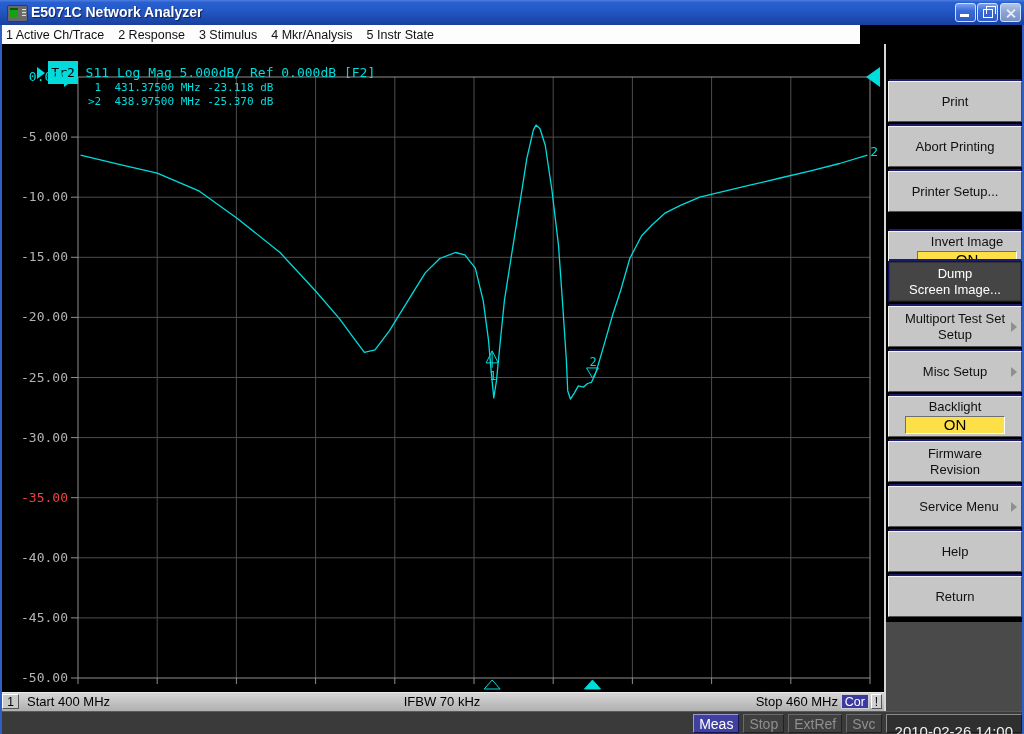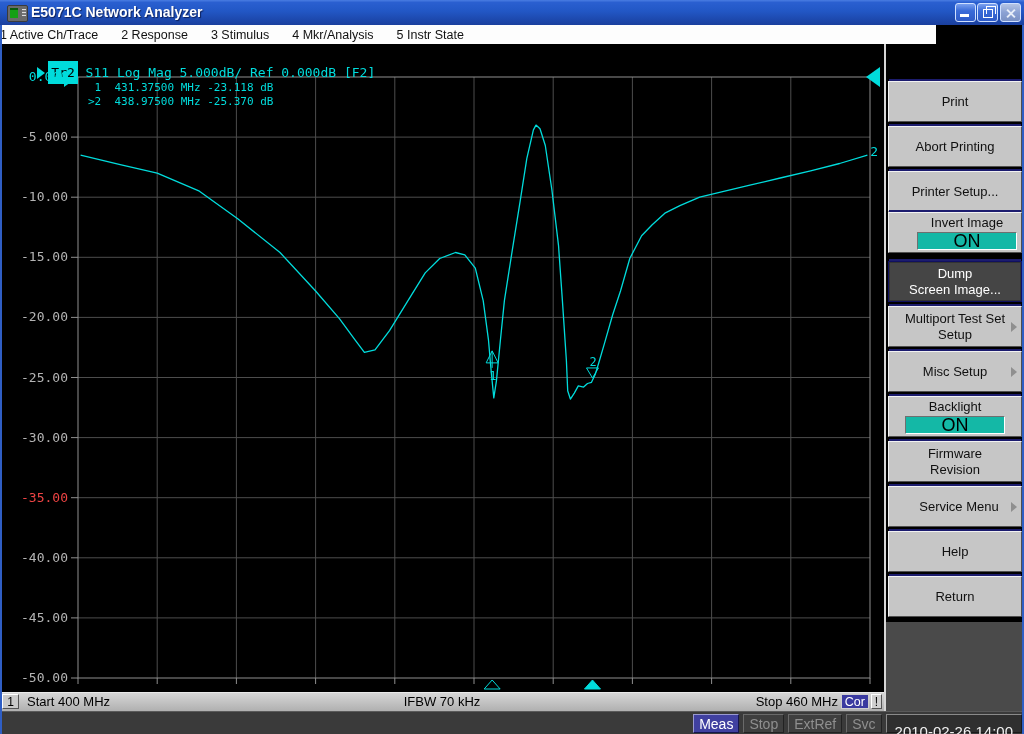--- a/index.html
+++ b/index.html
@@ -24,22 +24,22 @@
   .glyph-min{position:absolute;left:4px;bottom:4px;width:9px;height:3px;background:#fff;}
   .glyph-restore{position:absolute;left:5px;top:5px;width:8px;height:7px;border:1px solid #fff;}
   .glyph-restore:before{content:"";position:absolute;left:2px;top:-4px;width:8px;height:7px;
     border:1px solid #fff;border-bottom:none;}
   .glyph-x{position:absolute;left:9px;top:4px;width:2px;height:11px;background:#e8eef8;
     transform:rotate(45deg);}
   .glyph-x:after{content:"";position:absolute;left:0;top:0;width:2px;height:11px;background:#e8eef8;
     transform:rotate(90deg);}
 
   
-  .menubar{position:absolute;left:0;top:25px;width:936px;height:19px;background:#fdfdfd;
-    display:flex;align-items:center;gap:23px;box-sizing:border-box;
+  .menubar{position:absolute;left:0;top:25px;width:860px;height:19px;background:#fdfdfd;
+    display:flex;align-items:center;gap:14px;padding-left:6px;box-sizing:border-box;
     font-size:12.5px;color:#111;}
   .menu-item{white-space:nowrap;}
 
   
   .screen{position:absolute;left:0;top:44px;width:1024px;height:647px;background:#000;}
   #plot-svg{position:absolute;left:0;top:44px;}
 
   .mono{font-family:"DejaVu Sans Mono",monospace;}
   .trace-line{position:absolute;left:6px;top:50px;height:15px;line-height:15px;font-size:13px;
     color:#00dcdc;white-space:pre;}
@@ -59,22 +59,22 @@
   
   .softkey-header{position:absolute;left:888px;top:48px;width:134px;height:29px;background:#1e1e72;
     border-top:1px solid #5050a8;box-sizing:border-box;color:#fff;font-size:13px;text-align:center;
     line-height:28px;}
   .softkey{position:absolute;left:888px;width:134px;height:41px;background:#c6c6c6;
     border:1px solid;border-color:#f2f2f2 #4f4f4f #4f4f4f #f2f2f2;box-sizing:border-box;
     box-shadow:0 -3px 0 -1px #1c1c6e;display:flex;flex-direction:column;align-items:center;
     justify-content:center;font-size:13px;color:#101010;line-height:16px;text-align:center;}
   .softkey.pressed{background:#454545;color:#fff;border-color:#101060;
     box-shadow:0 -3px 0 -1px #1c1c6e, inset 0 0 0 1px #333;}
-  .softkey .value{width:98px;height:16px;line-height:16px;margin-top:1px;background:#14b8a6;
-    border:1px solid;border-color:#6f6f6f #ffffff #ffffff #6f6f6f;font-size:18px;color:#000;}
+  .softkey .value{width:98px;height:16px;line-height:16px;margin-top:1px;background:#fde047;
+    border:1px solid;border-color:#6f6f6f #ffffff #ffffff #6f6f6f;font-size:15px;color:#000;}
   .submenu-arrow{position:absolute;right:4px;top:50%;margin-top:-5px;width:0;height:0;
     border-left:6px solid #8f8f8f;border-top:5px solid transparent;border-bottom:5px solid transparent;}
 
   
   .channel-bar{position:absolute;left:0;top:692px;width:884px;height:19px;
     background:linear-gradient(180deg,#d6d6d6,#b0b0b0);border-top:1px solid #e9e9e9;
     box-sizing:border-box;font-size:13px;color:#000;}
   .ch-box{position:absolute;left:2px;top:1px;width:17px;height:15px;background:#c9c9c9;
     border:1px solid;border-color:#fff #555 #555 #fff;text-align:center;line-height:15px;
     font-size:12px;box-sizing:border-box;}
@@ -217,21 +217,21 @@
   <div id="softkeys">
       <div class="softkey" style="top: 81px;">
         <div>Print</div>
       </div>
       <div class="softkey" style="top: 126px;">
         <div>Abort Printing</div>
       </div>
       <div class="softkey" style="top: 171px;">
         <div>Printer Setup...</div>
       </div>
-      <div class="softkey" style="top: 212px; padding-left: 24px;">
+      <div class="softkey" style="top: 231px; padding-left: 24px;">
         <div>Invert Image</div>
         <div class="value">ON</div>
       </div>
       <div class="softkey pressed" style="top: 261px;">
         <div>Dump</div>
         <div>Screen Image...</div>
       </div>
       <div class="softkey" style="top: 306px;">
         <div>Multiport Test Set</div>
         <div>Setup</div>

